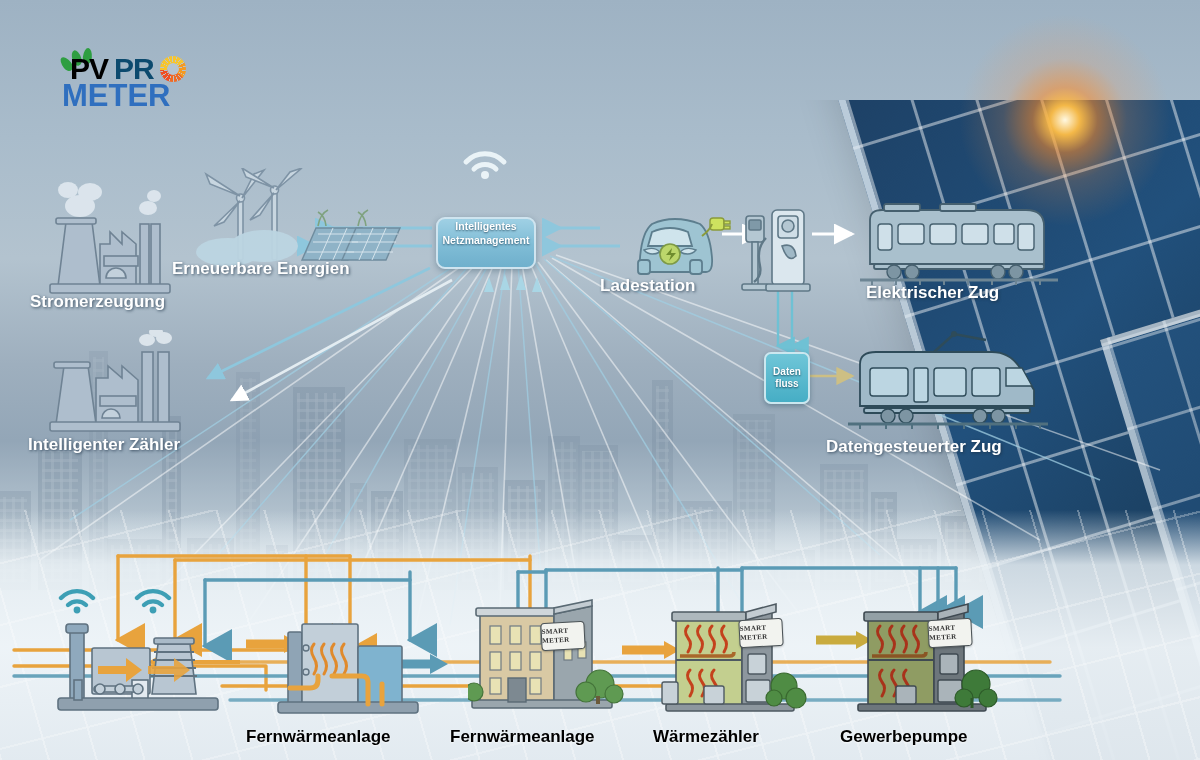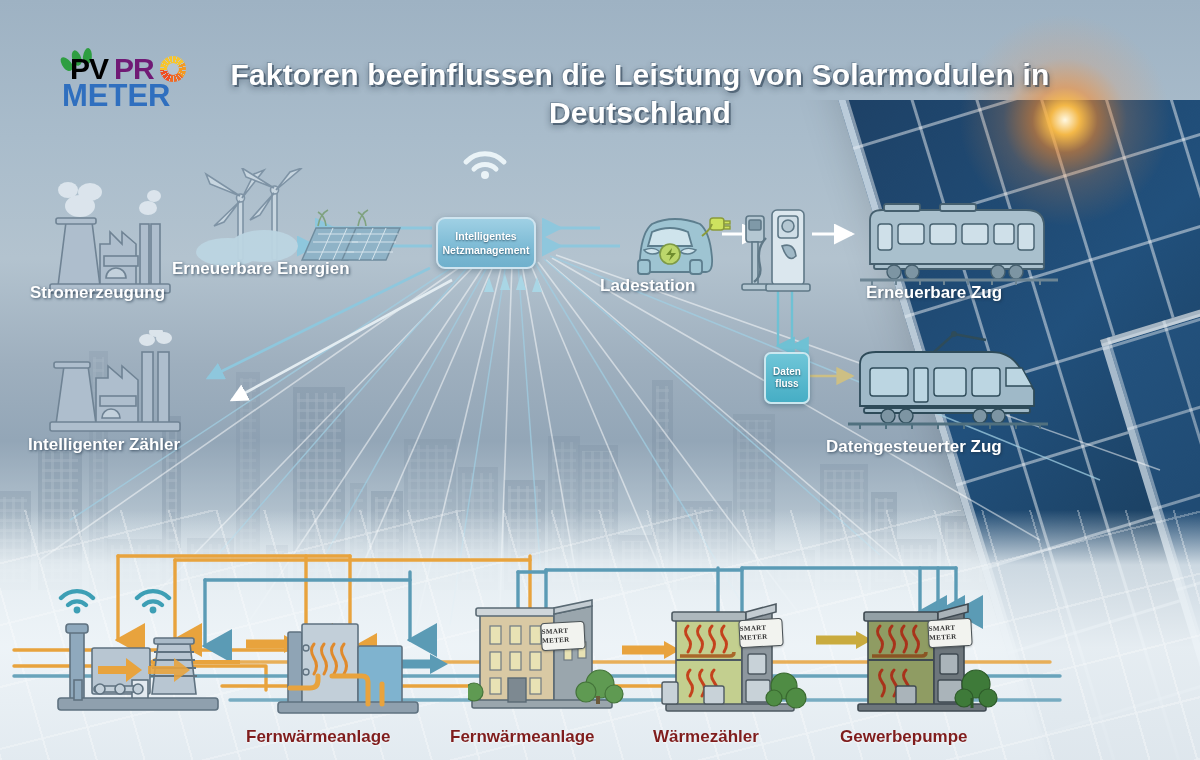--- a/index.html
+++ b/index.html
@@ -66,21 +66,21 @@
     position:absolute;left:0;right:0;bottom:0;height:250px;opacity:.35;
     background:
       repeating-linear-gradient(74deg,rgba(255,255,255,.9) 0 2px,transparent 2px 46px),
       repeating-linear-gradient(-14deg,rgba(255,255,255,.8) 0 2px,transparent 2px 60px);
   }
 
   
   .logo{position:absolute;left:56px;top:48px;width:140px;height:66px;}
   .logo-row1{position:absolute;left:14px;top:6px;font-size:30px;font-weight:bold;letter-spacing:-1px;line-height:1;}
   .logo-pv{color:#000000;}
-  .logo-pro{color:#701a75;margin-left:6px;}
+  .logo-pro{color:#0c4a6e;margin-left:6px;}
   .logo-row2{position:absolute;left:6px;top:32px;font-size:31px;font-weight:bold;color:#2f6fbf;letter-spacing:0px;line-height:1;}
   .leaf{position:absolute;width:9px;height:16px;border-radius:50% 50% 50% 50%/60% 60% 40% 40%;background:#2e9e41;}
   .sun-ico{
     position:absolute;left:104px;top:8px;width:26px;height:26px;border-radius:50%;
     background:
       conic-gradient(from 0deg,#f7c52d 0deg 60deg,#f49a22 60deg 130deg,#ef6a24 130deg 200deg,#f04e23 200deg 265deg,#f7c52d 265deg 360deg);
   }
   .sun-ico::after{content:"";position:absolute;inset:7px;border-radius:50%;background:#b5c5d2;}
   .sun-ico::before{content:"";position:absolute;inset:0;border-radius:50%;
     background:repeating-conic-gradient(rgba(181,197,210,0) 0deg 16deg, rgba(181,197,210,.95) 16deg 20deg);}
@@ -88,29 +88,29 @@
   .title{
     position:absolute;left:200px;top:56px;width:880px;
     text-align:center;color:#ffffff;font-weight:bold;font-size:30px;line-height:1.28;
     text-shadow:2px 2px 0 rgba(40,60,80,.55), -1px -1px 0 rgba(40,60,80,.25), 0 3px 7px rgba(20,35,50,.45);
     letter-spacing:.2px;
   }
 
   
   .lbl{position:absolute;font-weight:bold;white-space:nowrap;}
   .lbl-w{color:#ffffff;font-size:17px;text-shadow:1px 1px 3px rgba(30,50,70,.75);}
-  .lbl-b{color:#7f1d1d;font-size:17px;text-shadow:0 1px 2px rgba(255,255,255,.85);}
+  .lbl-b{color:#000000;font-size:17px;text-shadow:0 1px 2px rgba(255,255,255,.85);}
 
   
   .hub{
     position:absolute;left:436px;top:217px;width:96px;height:48px;
     border-radius:9px;border:2px solid #cfe4ef;
     background:linear-gradient(180deg,#9fd0e4 0%,#7fbcd6 55%,#6fb0cc 100%);
     box-shadow:0 2px 6px rgba(30,60,80,.35);
-    display:flex;flex-direction:column;align-items:center;justify-content:center;
+    display:flex;flex-direction:column;align-items:center;
   }
   .hub span{color:#fff;font-size:10.5px;font-weight:bold;line-height:1.35;text-shadow:0 1px 2px rgba(20,50,70,.7);}
   .wifi{position:absolute;}
 
   
   .datenfluss{
     position:absolute;left:764px;top:352px;width:42px;height:48px;
     border-radius:7px;border:2px solid #cbe7ef;
     background:linear-gradient(180deg,#6fc6d8 0%,#46aec5 100%);
     display:flex;flex-direction:column;align-items:center;justify-content:center;
@@ -214,21 +214,20 @@
     <span class="leaf" style="left:6px;  top:8px;  transform:rotate(-38deg);"></span>
     <span class="leaf" style="left:16px; top:2px;  transform:rotate(-18deg);"></span>
     <span class="leaf" style="left:27px; top:0px;  transform:rotate(6deg);"></span>
     <div class="logo-row1">
       <span class="logo-pv">PV</span><span class="logo-pro">PR</span>
     </div>
     <span class="sun-ico"></span>
     <div class="logo-row2">METER</div>
   </div>
 
-  <div class="title">Faktoren beeinflussen die Leistung von Solarmodulen in Deutschland</div>
 
   <svg class="lay">
     <defs>
       <marker id="arw-lt" markerWidth="7" markerHeight="7" refX="6" refY="3.5" orient="auto">
         <polygon points="0,3.5 7,0 7,7" fill="#8ec7dd"></polygon>
       </marker>
       <marker id="arw-wt" markerWidth="7" markerHeight="7" refX="6" refY="3.5" orient="auto">
         <polygon points="7,3.5 0,0 0,7" fill="#ffffff"></polygon>
       </marker>
       <marker id="arw-tl" markerWidth="7" markerHeight="7" refX="6" refY="3.5" orient="auto">
@@ -288,21 +287,21 @@
       <path d="M62 100 a10 10 0 0 1 20 0 z" fill="#c3d1dc"></path>
     </g>
     <g fill="#dfe8ef" opacity=".92">
       <ellipse cx="36" cy="28" rx="15" ry="11"></ellipse>
       <ellipse cx="46" cy="14" rx="12" ry="9"></ellipse>
       <ellipse cx="24" cy="12" rx="10" ry="8"></ellipse>
       <ellipse cx="104" cy="30" rx="9" ry="7"></ellipse>
       <ellipse cx="110" cy="18" rx="7" ry="6"></ellipse>
     </g>
   </svg>
-  <div class="lbl lbl-w" style="left:30px;top:283px;">Stromerzeugung</div>
+  <div class="lbl lbl-w" style="left:30px;top:292px;">Stromerzeugung</div>
 
   <svg class="art" style="left:186px;top:168px;" width="230" height="110">
     <g stroke="#7e93a5" stroke-width="1.6" fill="#c8d6e0">
       <rect x="52" y="30" width="5" height="62" rx="2"></rect>
       <rect x="86" y="22" width="5" height="70" rx="2"></rect>
       <circle cx="54.5" cy="30" r="4"></circle>
         <circle cx="88.5" cy="22" r="4"></circle>
       <path d="M54 28 L20 6 L24 16 Z"></path>
         <path d="M56 30 L78 2 L68 6 Z"></path>
         <path d="M54 33 L28 58 L38 54 Z"></path>
@@ -400,21 +399,21 @@
       <line x1="16" y1="84" x2="16" y2="89"></line>
         <line x1="40" y1="84" x2="40" y2="89"></line>
       <line x1="64" y1="84" x2="64" y2="89"></line>
         <line x1="88" y1="84" x2="88" y2="89"></line>
       <line x1="112" y1="84" x2="112" y2="89"></line>
         <line x1="136" y1="84" x2="136" y2="89"></line>
       <line x1="160" y1="84" x2="160" y2="89"></line>
         <line x1="184" y1="84" x2="184" y2="89"></line>
     </g>
   </svg>
-  <div class="lbl lbl-w" style="left:866px;top:283px;">Erneuerbare Zug</div>
+  <div class="lbl lbl-w" style="left:866px;top:283px;">Elektrischer Zug</div>
 
   <svg class="art" style="left:48px;top:330px;" width="160" height="106">
     <g fill="#aebecd" stroke="#6f8394" stroke-width="1.6">
       <path d="M8 94 L16 36 L40 36 L48 94 Z"></path>
       <rect x="6" y="32" width="36" height="6" rx="2"></rect>
       <path d="M48 94 L48 48 L60 48 L60 36 L74 48 L74 36 L90 50 L90 94 Z"></path>
       <rect x="52" y="66" width="36" height="10"></rect>
       <rect x="94" y="22" width="11" height="72"></rect>
       <rect x="110" y="22" width="11" height="72"></rect>
       <rect x="2" y="92" width="130" height="9" rx="2"></rect>

